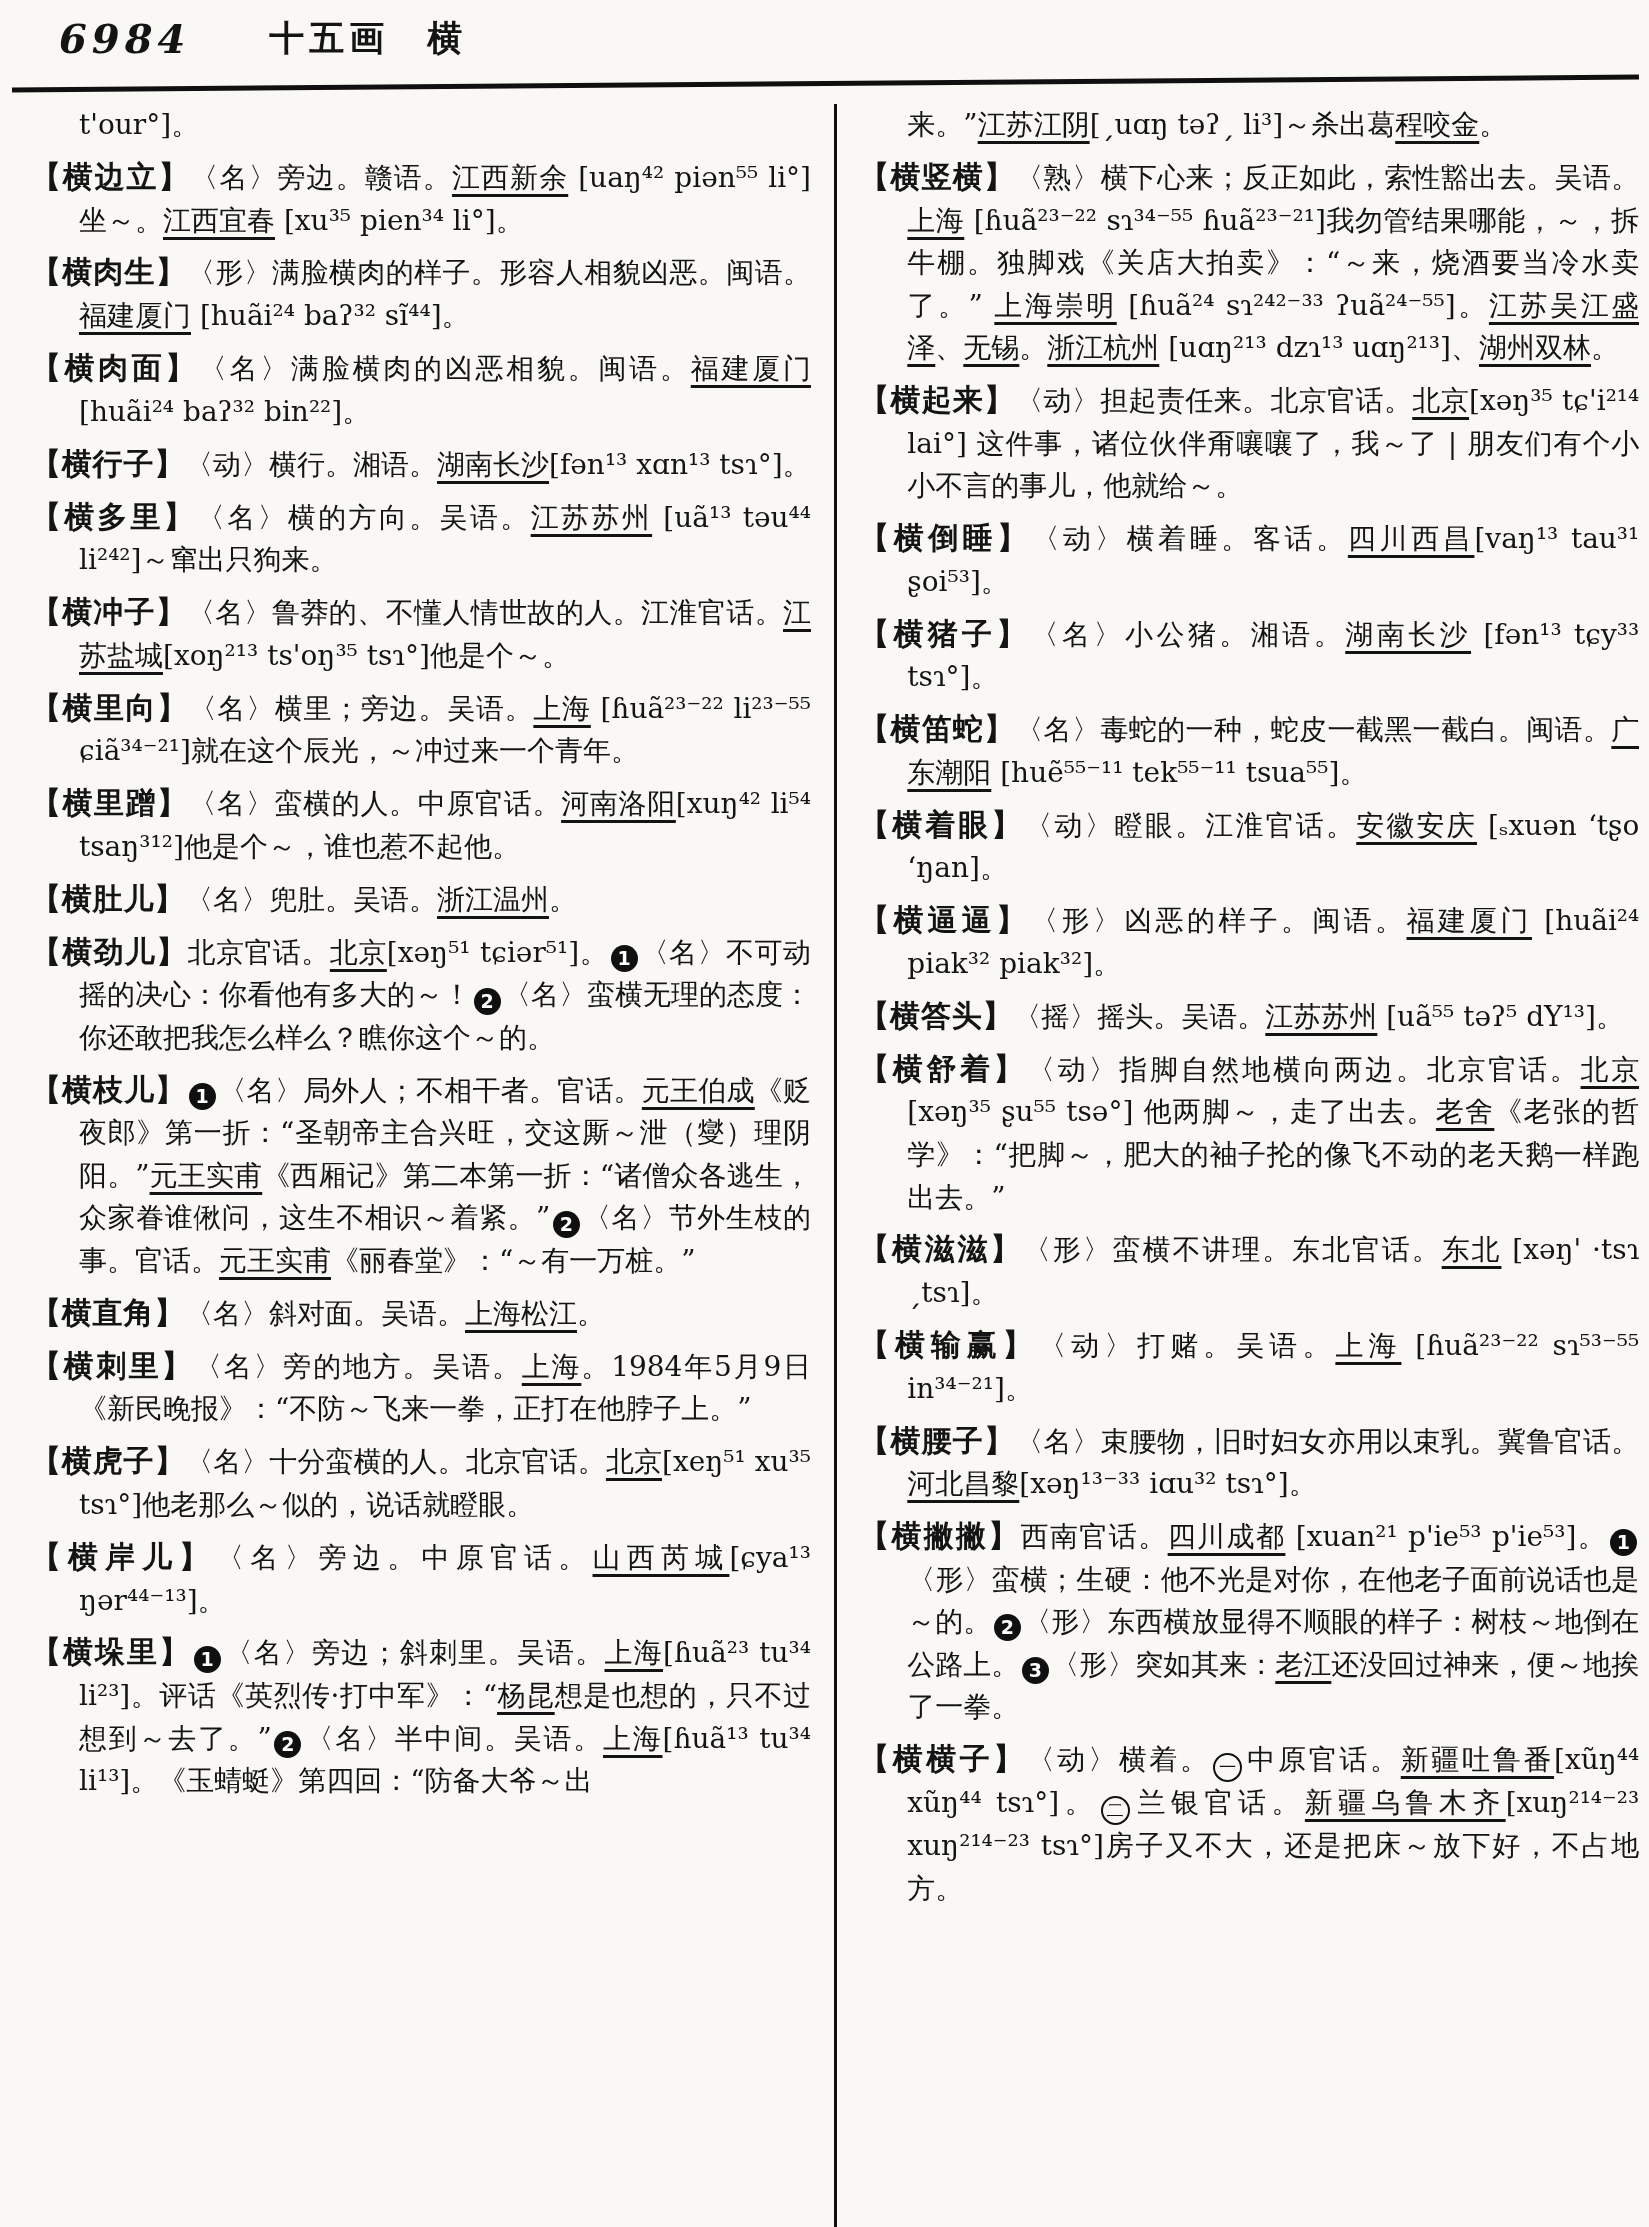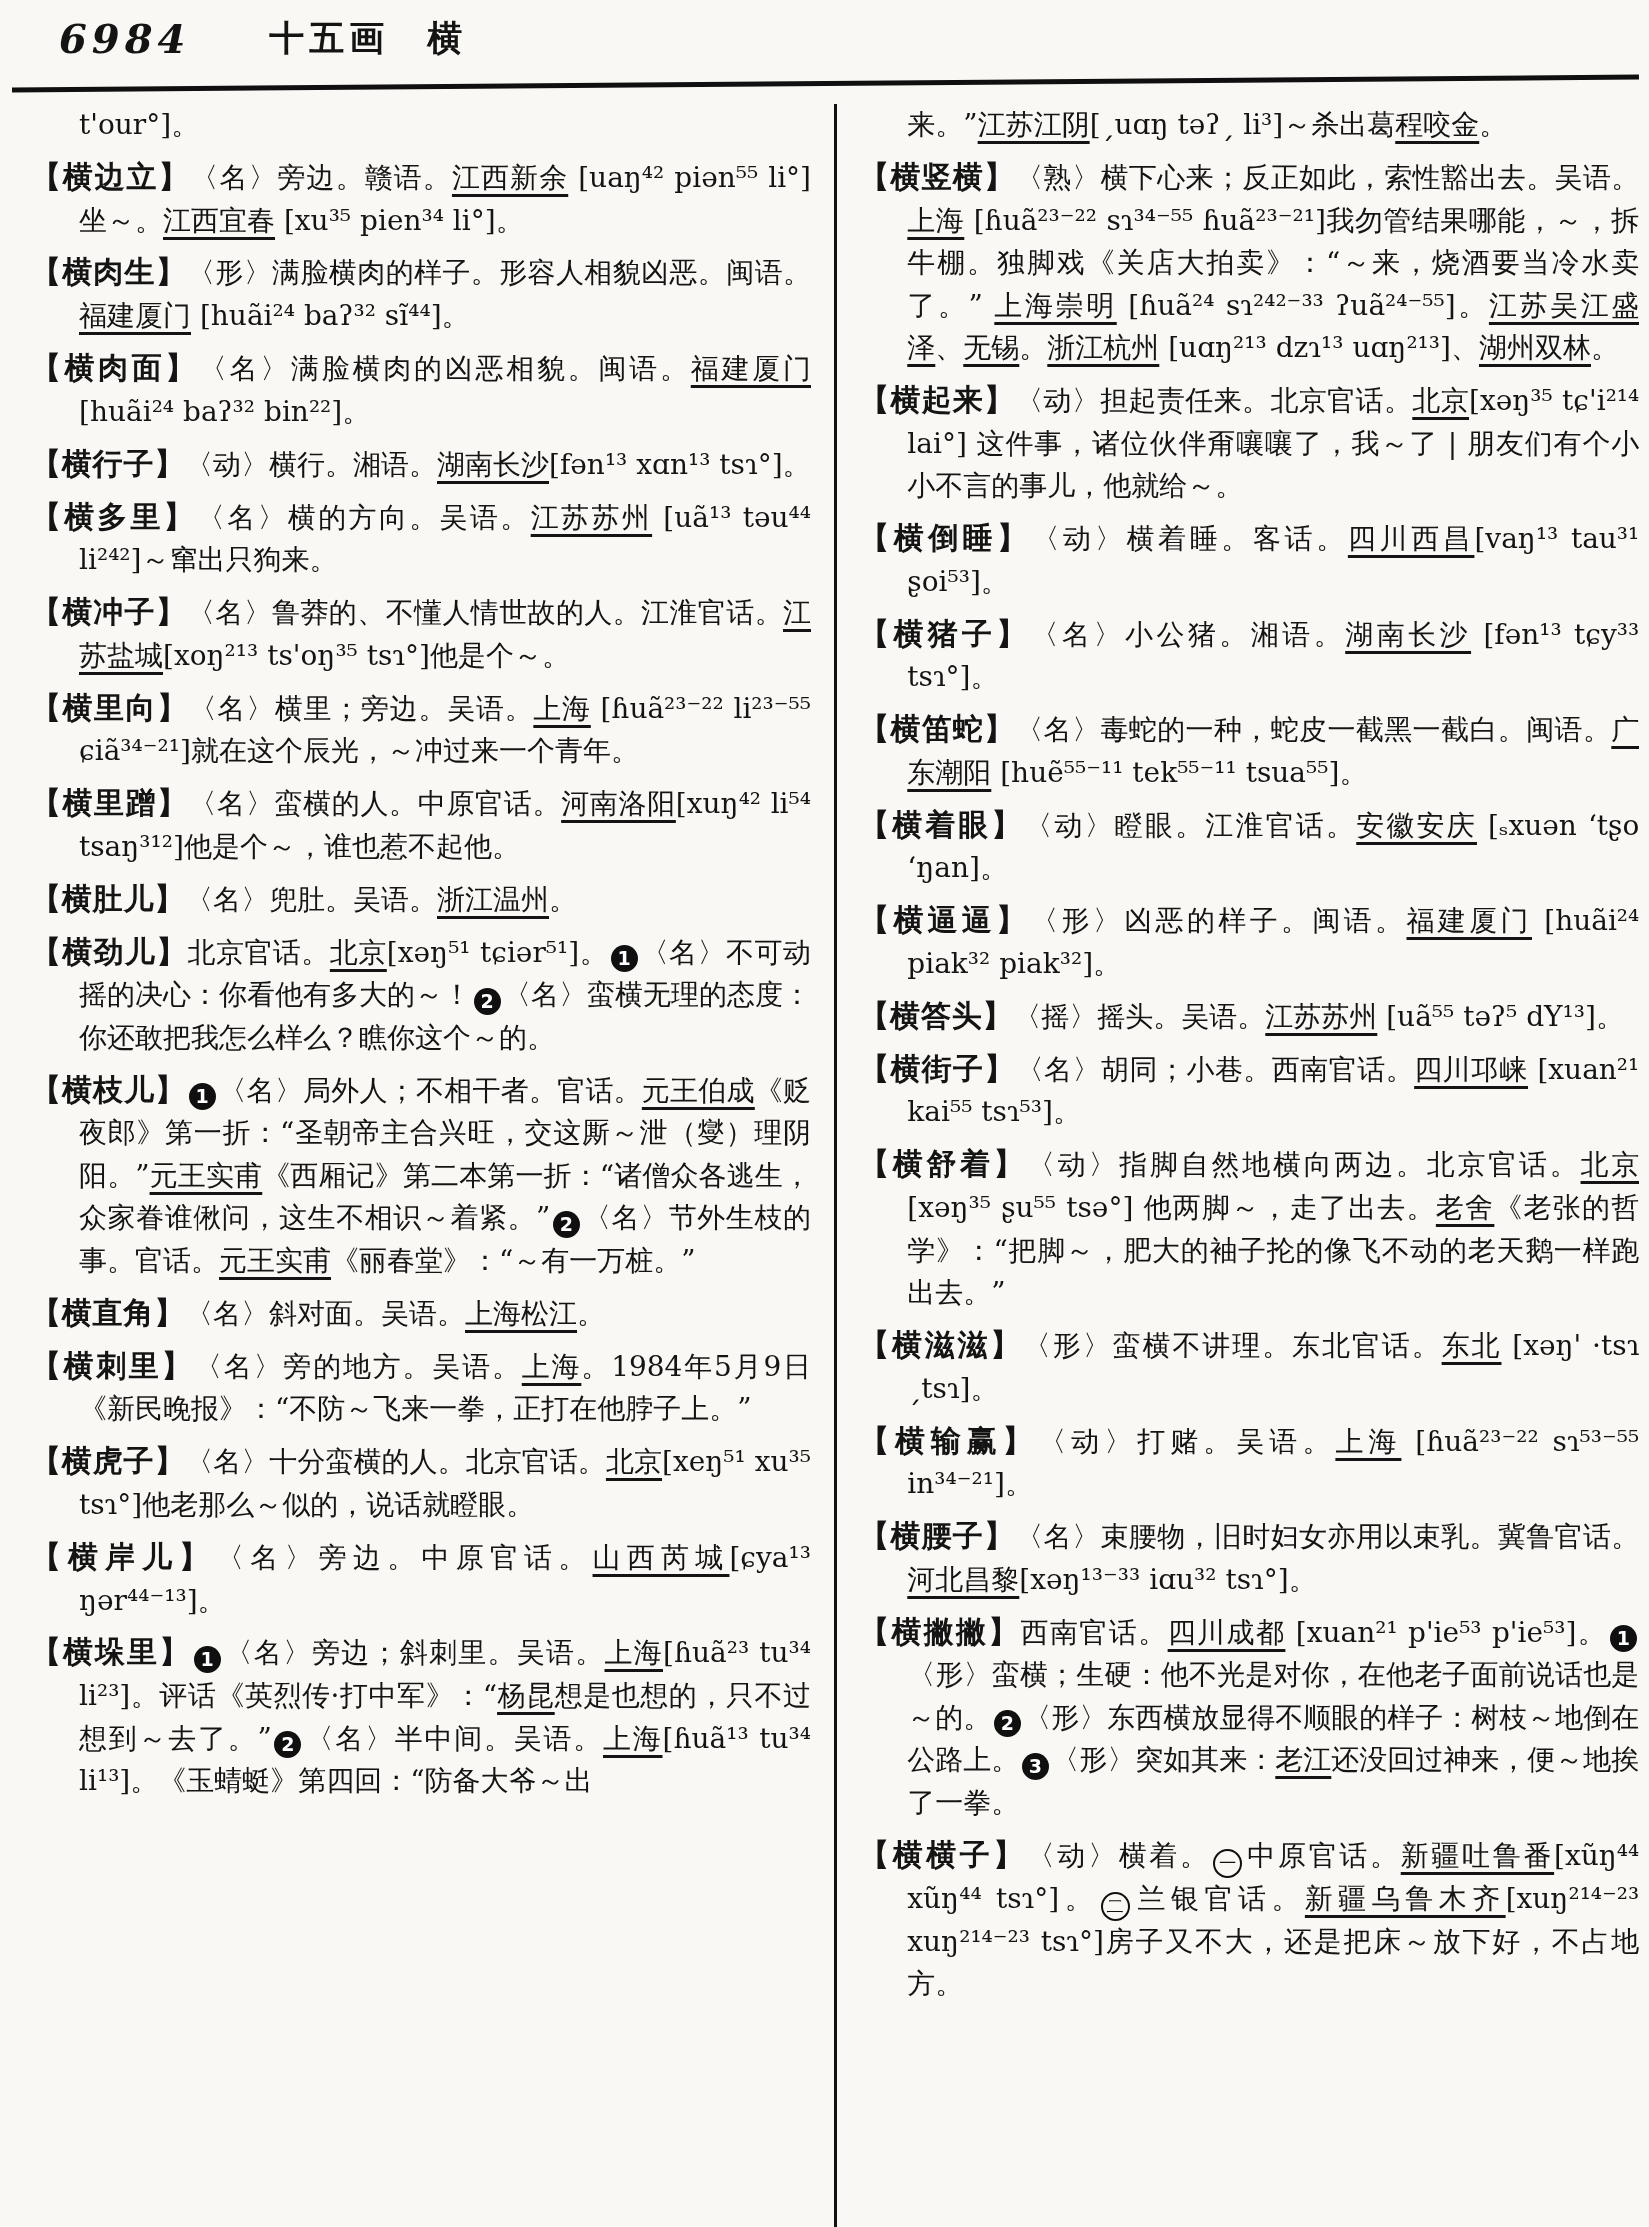--- a/index.html
+++ b/index.html
@@ -73,21 +73,20 @@
     <div class="col" id="col-right">
         <div class="entry cont"><span>来。”</span><span class="u">江苏江阴</span><span>[ˏuɑŋ təʔˏ li³]～杀出葛</span><span class="u">程咬金</span><span>。</span></div>
         <div class="entry"><span class="head">【横竖横】</span><span>〈熟〉横下心来；反正如此，索性豁出去。吴语。</span><span class="u">上海</span><span> [ɦuã²³⁻²² sɿ³⁴⁻⁵⁵ ɦuã²³⁻²¹]我勿管结果哪能，～，拆牛棚。独脚戏《关店大拍卖》：“～来，烧酒要当冷水卖了。” </span><span class="u">上海崇明</span><span> [ɦuã²⁴ sɿ²⁴²⁻³³ ʔuã²⁴⁻⁵⁵]。</span><span class="u">江苏吴江盛泽</span><span>、</span><span class="u">无锡</span><span>。</span><span class="u">浙江杭州</span><span> [uɑŋ²¹³ dzɿ¹³ uɑŋ²¹³]、</span><span class="u">湖州双林</span><span>。</span></div>
         <div class="entry"><span class="head">【横起来】</span><span>〈动〉担起责任来。北京官话。</span><span class="u">北京</span><span>[xəŋ³⁵ tɕ'i²¹⁴ lai°] 这件事，诸位伙伴甭嚷嚷了，我～了 | 朋友们有个小小不言的事儿，他就给～。</span></div>
         <div class="entry"><span class="head">【横倒睡】</span><span>〈动〉横着睡。客话。</span><span class="u">四川西昌</span><span>[vaŋ¹³ tau³¹ ʂoi⁵³]。</span></div>
         <div class="entry"><span class="head">【横猪子】</span><span>〈名〉小公猪。湘语。</span><span class="u">湖南长沙</span><span> [fən¹³ tɕy³³ tsɿ°]。</span></div>
         <div class="entry"><span class="head">【横笛蛇】</span><span>〈名〉毒蛇的一种，蛇皮一截黑一截白。闽语。</span><span class="u">广东潮阳</span><span> [huẽ⁵⁵⁻¹¹ tek⁵⁵⁻¹¹ tsua⁵⁵]。</span></div>
         <div class="entry"><span class="head">【横着眼】</span><span>〈动〉瞪眼。江淮官话。</span><span class="u">安徽安庆</span><span> [ₛxuən ʻtʂo ʻŋan]。</span></div>
         <div class="entry"><span class="head">【横逼逼】</span><span>〈形〉凶恶的样子。闽语。</span><span class="u">福建厦门</span><span> [huãi²⁴ piak³² piak³²]。</span></div>
         <div class="entry"><span class="head">【横答头】</span><span>〈摇〉摇头。吴语。</span><span class="u">江苏苏州</span><span> [uã⁵⁵ təʔ⁵ dY¹³]。</span></div>
-        <div class="entry"><span class="head">【横街子】</span><span>〈名〉胡同；小巷。西南官话。</span><span class="u">四川邛崃</span><span> [xuan²¹ kai⁵⁵ tsɿ⁵³]。</span></div>
         <div class="entry"><span class="head">【横舒着】</span><span>〈动〉指脚自然地横向两边。北京官话。</span><span class="u">北京</span><span>[xəŋ³⁵ ʂu⁵⁵ tsə°] 他两脚～，走了出去。</span><span class="u">老舍</span><span>《老张的哲学》：“把脚～，肥大的袖子抡的像飞不动的老天鹅一样跑出去。”</span></div>
         <div class="entry"><span class="head">【横滋滋】</span><span>〈形〉蛮横不讲理。东北官话。</span><span class="u">东北</span><span> [xəŋ' ·tsɿ ˏtsɿ]。</span></div>
         <div class="entry"><span class="head">【横输赢】</span><span>〈动〉打赌。吴语。</span><span class="u">上海</span><span> [ɦuã²³⁻²² sɿ⁵³⁻⁵⁵ in³⁴⁻²¹]。</span></div>
         <div class="entry"><span class="head">【横腰子】</span><span>〈名〉束腰物，旧时妇女亦用以束乳。冀鲁官话。</span><span class="u">河北昌黎</span><span>[xəŋ¹³⁻³³ iɑu³² tsɿ°]。</span></div>
         <div class="entry"><span class="head">【横撇撇】</span><span>西南官话。</span><span class="u">四川成都</span><span> [xuan²¹ p'ie⁵³ p'ie⁵³]。</span><span class="num">1</span><span>〈形〉蛮横；生硬：他不光是对你，在他老子面前说话也是～的。</span><span class="num">2</span><span>〈形〉东西横放显得不顺眼的样子：树枝～地倒在公路上。</span><span class="num">3</span><span>〈形〉突如其来：</span><span class="u">老江</span><span>还没回过神来，便～地挨了一拳。</span></div>
         <div class="entry"><span class="head">【横横子】</span><span>〈动〉横着。</span><span class="circ">一</span><span>中原官话。</span><span class="u">新疆吐鲁番</span><span>[xũŋ⁴⁴ xũŋ⁴⁴ tsɿ°]。</span><span class="circ">二</span><span>兰银官话。</span><span class="u">新疆乌鲁木齐</span><span>[xuŋ²¹⁴⁻²³ xuŋ²¹⁴⁻²³ tsɿ°]房子又不大，还是把床～放下好，不占地方。</span></div>
       </div>
   </div>
 </div>
 

